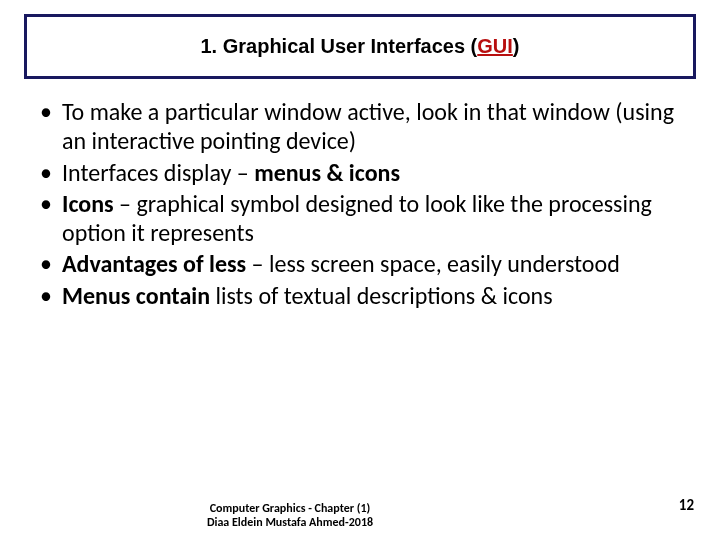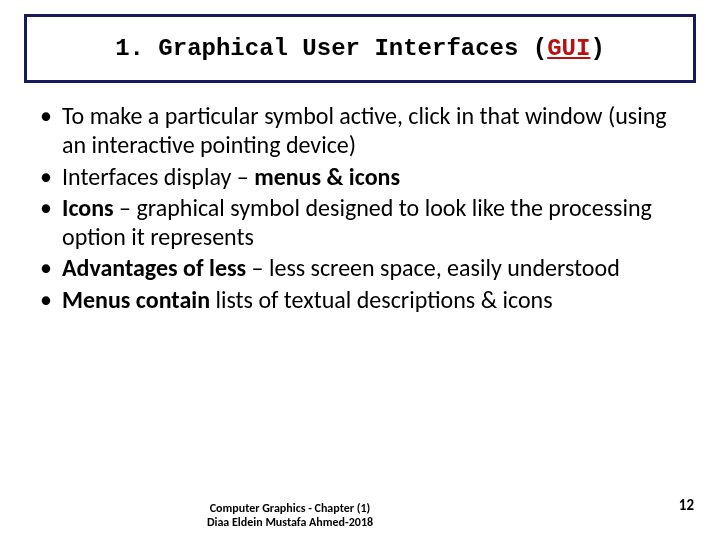--- a/index.html
+++ b/index.html
@@ -11,22 +11,22 @@
     position: relative;
     overflow: hidden;
   }
   .title-box {
     border: 3px solid #18185f;
     margin: 14px 24px 18px 24px;
     padding: 18px 10px 18px 10px;
     text-align: center;
   }
   .title-text {
-    font-family: Liberation Mono, monospace;
-    font-size: 24px;
+    font-family: Liberation Sans, sans-serif;
+    font-size: 20px;
     font-weight: bold;
     color: #000000;
   }
   .title-paren { color: #000000; }
   .title-gui {
     color: #b80f0f;
     text-decoration: underline;
   }
   .bullets {
     margin: 0 30px 0 38px;
@@ -73,21 +73,21 @@
 <body>
 
 <div class="title-box">
   <span class="title-text">
     <span>1. Graphical User Interfaces </span><span class="title-paren">(</span><span class="title-gui">GUI</span><span class="title-paren">)</span>
   </span>
 </div>
 
 <ul class="bullets">
   <li>
-    <span>To make a particular symbol active, click in that window (using an interactive pointing device)</span>
+    <span>To make a particular window active, look in that window (using an interactive pointing device)</span>
   </li>
   <li>
     <span>Interfaces display – </span><span class="b">menus &amp; icons</span>
   </li>
   <li>
     <span class="b">Icons</span><span> – graphical symbol designed to look like the processing option it represents</span>
   </li>
   <li>
     <span class="b">Advantages of less</span><span> – less screen space, easily understood</span>
   </li>

